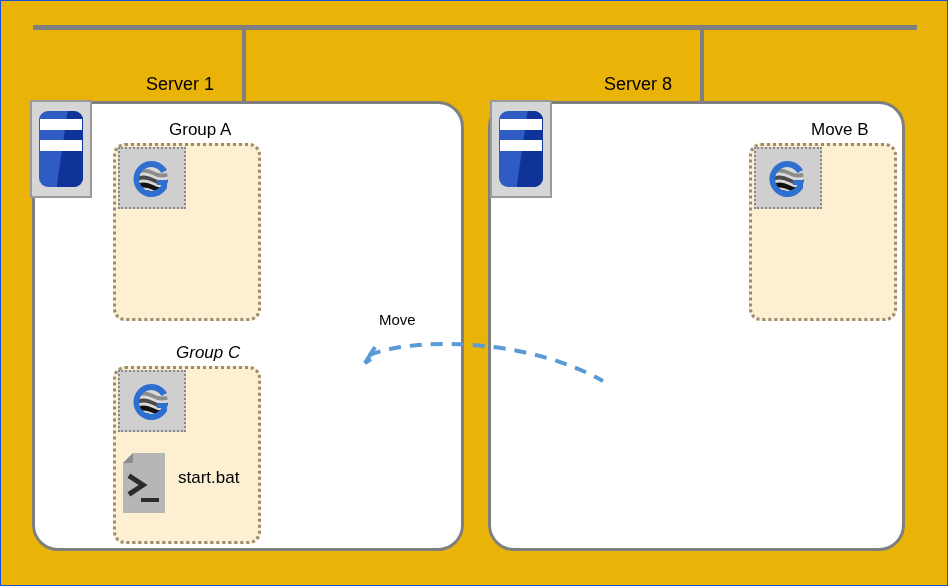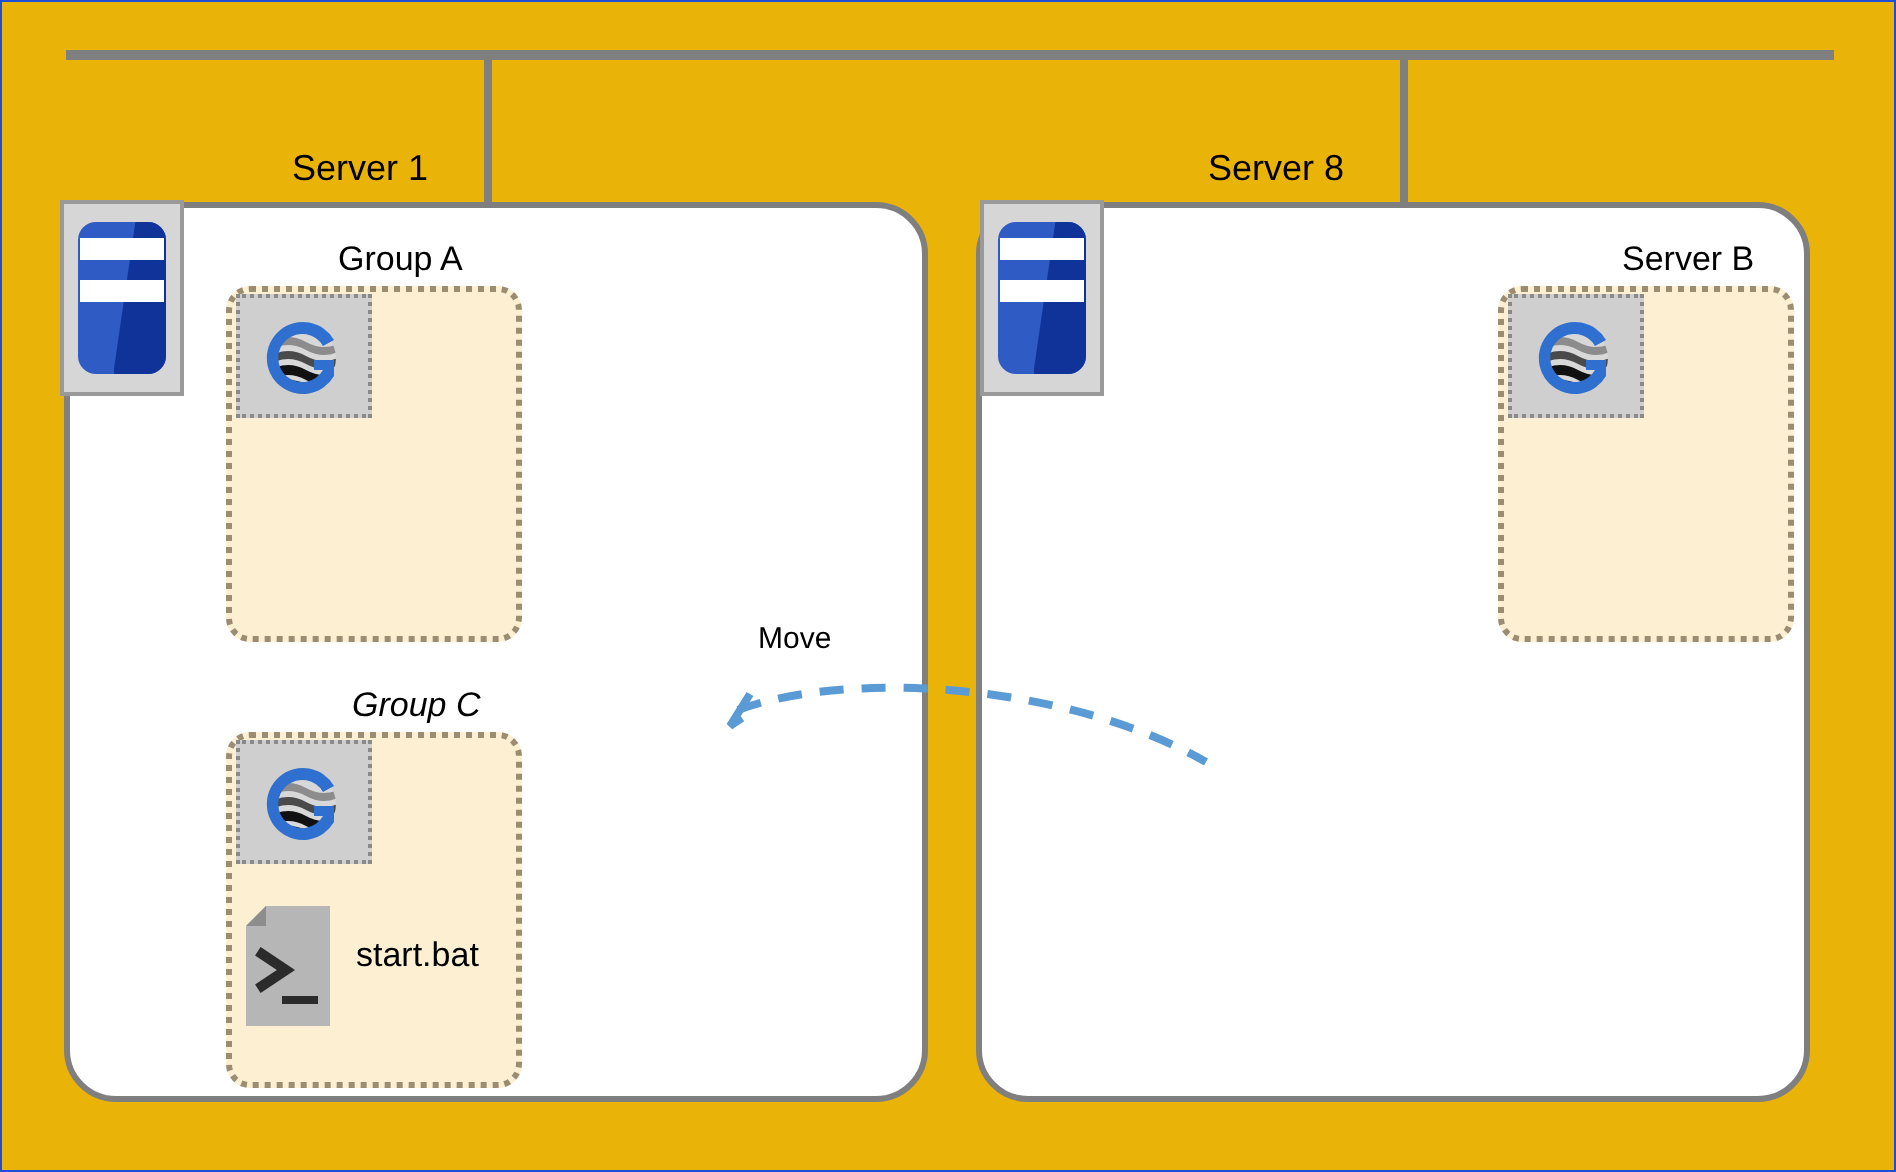--- a/index.html
+++ b/index.html
@@ -246,21 +246,21 @@
   <div id="bat-file-icon">
     <svg width="52" height="64" viewBox="0 0 52 64">
       <path d="M14 2 L46 2 L46 62 L4 62 L4 12 Z" fill="#b6b6b6"></path>
       <path d="M14 2 L14 12 L4 12 Z" fill="#8d8d8d"></path>
       <path d="M12 26 L24 34 L12 42" fill="none" stroke="#2b2b2b" stroke-width="5" stroke-linecap="square" stroke-linejoin="miter"></path>
       <rect x="22" y="47" width="18" height="4" fill="#2b2b2b"></rect>
     </svg>
   </div>
   <div id="bat-file-label">start.bat</div>
 
-  <div class="group-label" id="group-b-label">Server B</div>
+  <div class="group-label" id="group-b-label">Move B</div>
   <div class="group-box" id="group-b-box"></div>
   <div class="app-icon" id="app-icon-b">
     <svg width="54" height="54" viewBox="0 0 54 54">
       <defs>
         <clipPath id="globeClipB">
             <circle cx="26" cy="27" r="15"></circle>
           </clipPath>
       </defs>
       <circle cx="26" cy="27" r="15" fill="#d8d8d8"></circle>
       <g clip-path="url(#globeClipB)">

